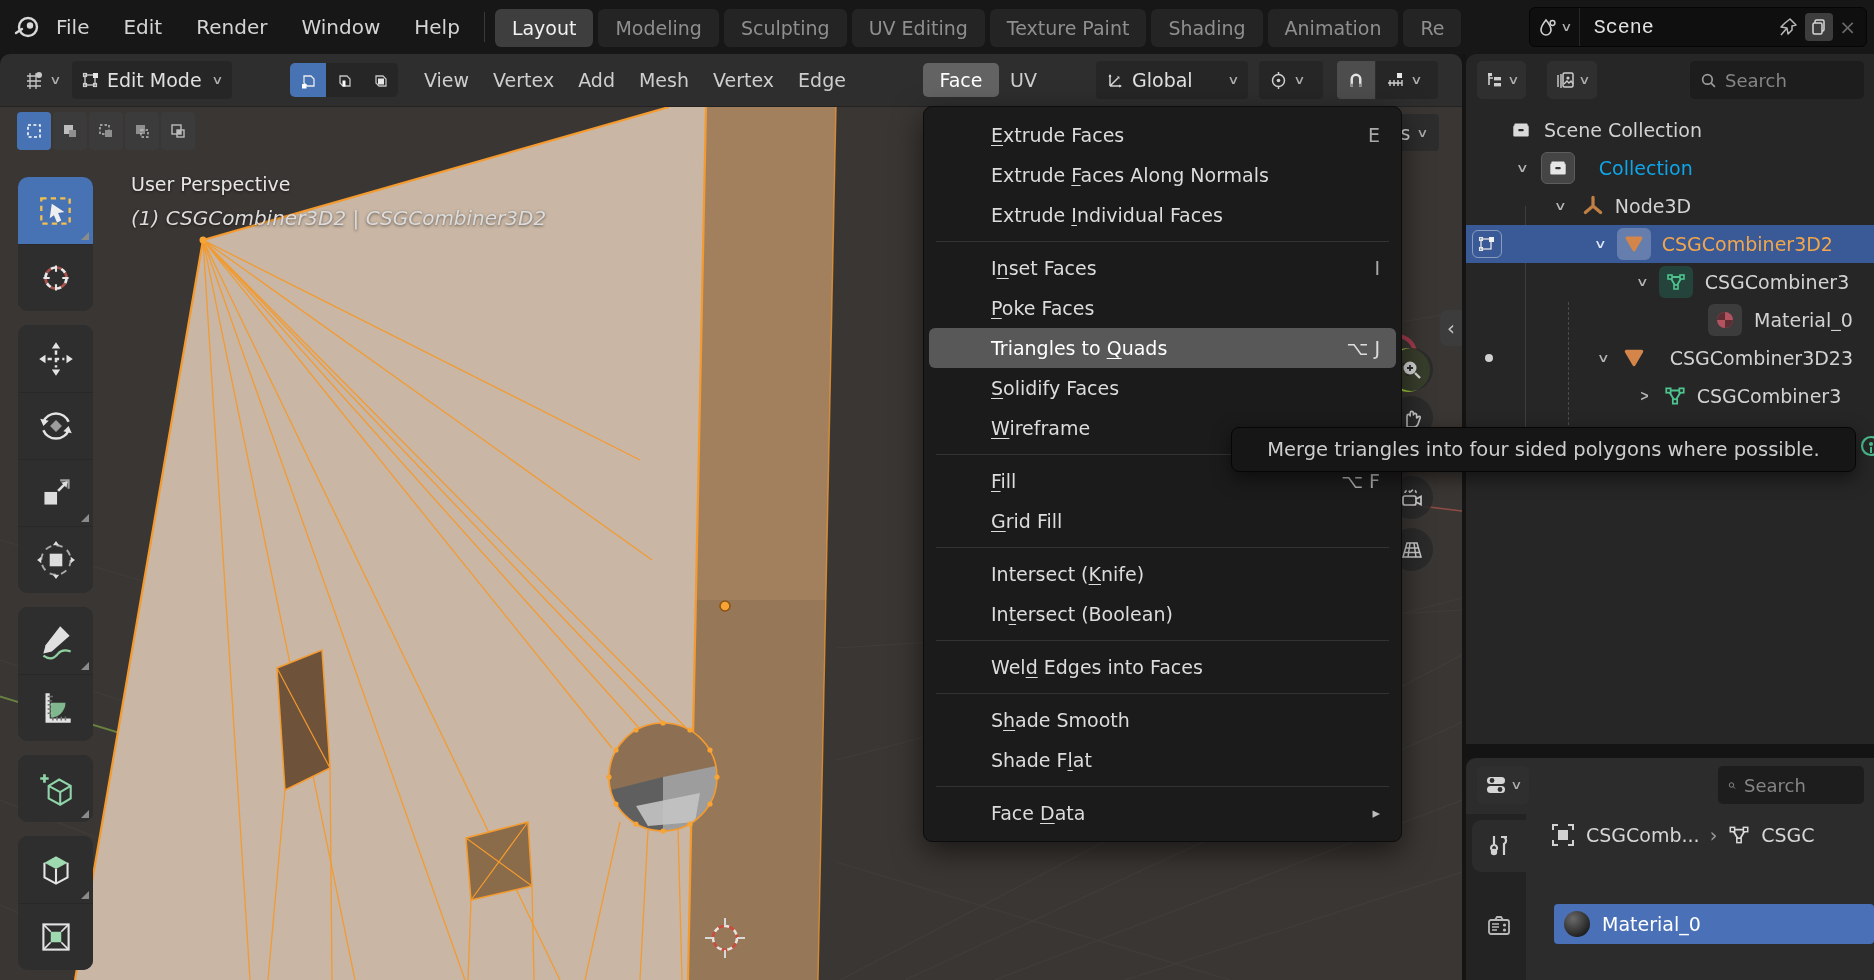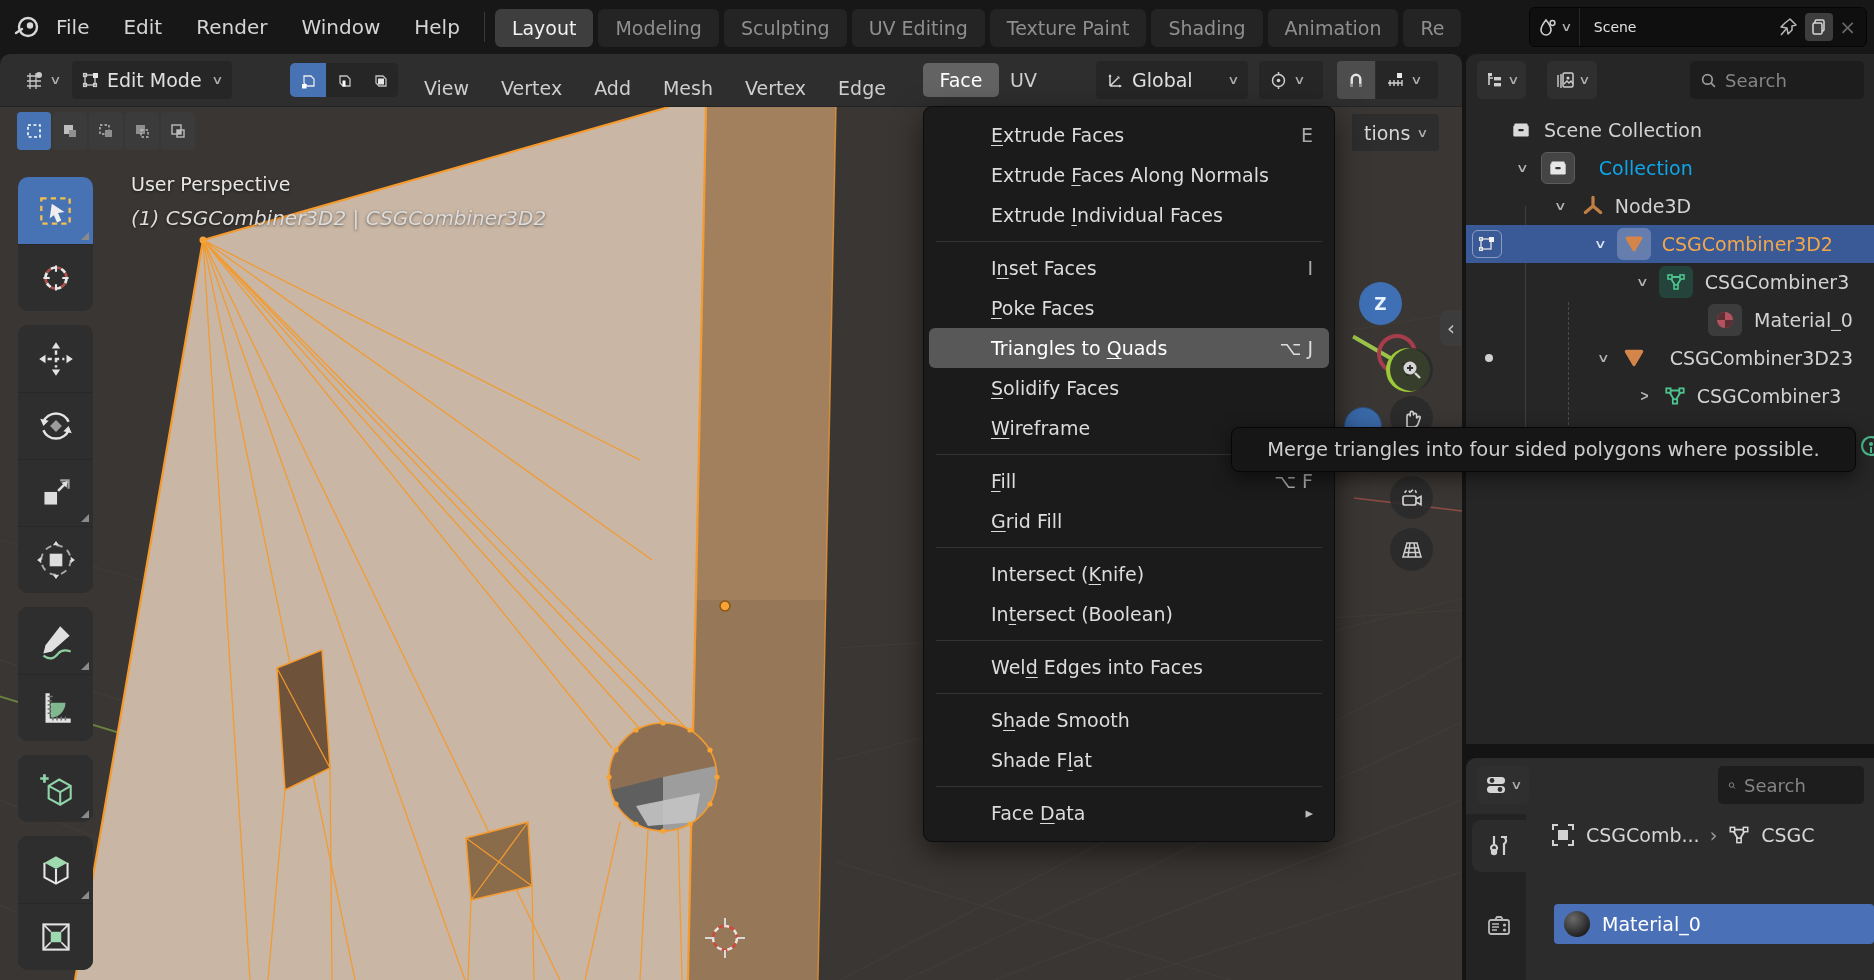--- a/index.html
+++ b/index.html
@@ -12,28 +12,28 @@
   
   .menubar { position:absolute; left:0; top:0; width:1874px; height:54px; background:#171717; display:flex; align-items:center; }
   .appmenu { display:flex; align-items:center; gap:34px; margin-left:14px; font-size:20px; color:#d4d4d4; }
   .appmenu span { cursor:default; }
   .mb-divider { width:1px; height:30px; background:#3a3a3a; margin:0 10px 0 24px; }
   .tabs { display:flex; gap:5px; height:38px; margin-top:2px; overflow:hidden; width:1075px; }
   .tab { background:#242424; color:#8f8f8f; font-size:19px; border-radius:6px; padding:0 17px; display:flex; align-items:center; white-space:nowrap; }
   .tab.active { background:#3e3e3e; color:#f1f1f1; }
   .scenebox { position:absolute; left:1529px; top:7px; width:338px; height:40px; background:#0f0f0f; border:1px solid #050505; border-radius:6px; display:flex; align-items:center; }
   .scenebox .iconseg { display:flex; align-items:center; gap:4px; padding:0 8px; border-right:1px solid #262626; height:100%; }
-  .scenebox .name { font-size:14px; color:#e2e2e2; padding-left:14px; flex:1; }
+  .scenebox .name { font-size:20px; color:#e2e2e2; padding-left:14px; flex:1;font-family:Liberation Mono, monospace; }
   .scenebox .copybtn { background:#3d3d3d; border-radius:4px; width:28px; height:28px; display:flex; align-items:center; justify-content:center; margin:0 6px; }
   .scenebox .xbtn { color:#6a6a6a; font-size:20px; margin-right:10px; }
   .chev { font-size:12px; color:#b0b0b0; transform:scaleX(1.4); display:inline-block; }
   
   .vheader { position:absolute; left:0; top:54px; width:1462px; height:53px; background:#2e2e2e; border-radius:10px 10px 0 0; border-bottom:1px solid #232323; }
   .vheader .pill { position:absolute; top:7px; height:38px; background:#262626; border-radius:4px; display:flex; align-items:center; gap:7px; padding:0 10px; }
-  .hmenus { position:absolute; left:424px; top:7px; height:38px; display:flex; align-items:flex-end; gap:32px; font-size:19px; color:#cecece; }
+  .hmenus { position:absolute; left:424px; top:7px; height:38px; display:flex; align-items:center; gap:24px; font-size:19px; color:#cecece; }
   .hmenu-face { position:absolute; left:923px; top:9px; width:76px; height:34px; background:#636363; color:#ffffff; border-radius:5px; font-size:19px; display:flex; align-items:center; justify-content:center; }
   .hmenu-uv { position:absolute; left:1010px; top:7px; height:38px; display:flex; align-items:center; font-size:19px; color:#cecece; }
   .selmodes { position:absolute; left:290px; top:9px; display:flex; }
   .selmodes .sm { width:36px; height:34px; background:#262626; display:flex; align-items:center; justify-content:center; }
   .selmodes .sm:first-child { border-radius:5px 0 0 5px; }
   .selmodes .sm:last-child { border-radius:0 5px 5px 0; }
   .selmodes .sm.active { background:#4772b3; }
   
   .viewport { position:absolute; left:0; top:107px; width:1462px; height:873px; background:#8b5cf6; }
   .scene3d { position:absolute; left:0; top:0; }
@@ -49,21 +49,21 @@
   .tgroup { background:#2e2e2e; border-radius:10px; overflow:hidden; margin-bottom:14px; }
   .tool { width:75px; height:67px; display:flex; align-items:center; justify-content:center; position:relative; background:#2e2e2e; }
   .tool + .tool { border-top:1px solid #282828; }
   .tool.active { background:#4772b3; }
   .tool .corner { position:absolute; right:4px; bottom:4px; width:0; height:0; border-left:8px solid transparent; border-bottom:8px solid #8b8b8b; }
   
   .gizmo-ball { position:absolute; border-radius:50%; display:flex; align-items:center; justify-content:center; font-size:17px; font-weight:bold; }
   .navbtn { position:absolute; width:43px; height:43px; border-radius:50%; background:rgba(42,42,42,.88); display:flex; align-items:center; justify-content:center; }
   .collapse-tab { position:absolute; left:1440px; top:203px; width:22px; height:36px; background:#3c3c3c; border-radius:7px 0 0 7px; color:#c2c2c2; font-size:20px; display:flex; align-items:center; justify-content:center; }
   
-  .face-menu { position:absolute; left:923px; top:106px; width:412px; background:#1b1b1b; border:1px solid #0c0c0c; border-radius:9px; box-shadow:0 10px 30px rgba(0,0,0,.55); padding:8px 0; z-index:5; }
+  .face-menu { position:absolute; left:923px; top:106px; width:479px; background:#1b1b1b; border:1px solid #0c0c0c; border-radius:9px; box-shadow:0 10px 30px rgba(0,0,0,.55); padding:8px 0; z-index:5; }
   .mi { height:40px; display:flex; align-items:center; padding:0 16px 0 62px; font-size:19px; color:#dcdcdc; border-radius:6px; margin:0 5px; }
   .mi .mi-label { flex:1; white-space:nowrap; }
   .mi .mi-key { color:#a9a9a9; white-space:nowrap; }
   .mi .mi-sub { color:#bdbdbd; font-size:15px; }
   .mi.hl { background:#585858; color:#ffffff; }
   .mi u { text-decoration:underline; text-underline-offset:3px; }
   .msep { border-top:1px solid #333333; margin:6px 12px; }
   
   .tooltip { position:absolute; left:1231px; top:427px; width:625px; height:45px; background:#161616; border:1px solid #060606; border-radius:8px; z-index:7; display:flex; align-items:center; justify-content:center; font-size:19.5px; color:#cdcdcd; box-shadow:0 6px 18px rgba(0,0,0,.5); }
   .tip-peek { position:absolute; left:1858px; top:434px; z-index:6; }

